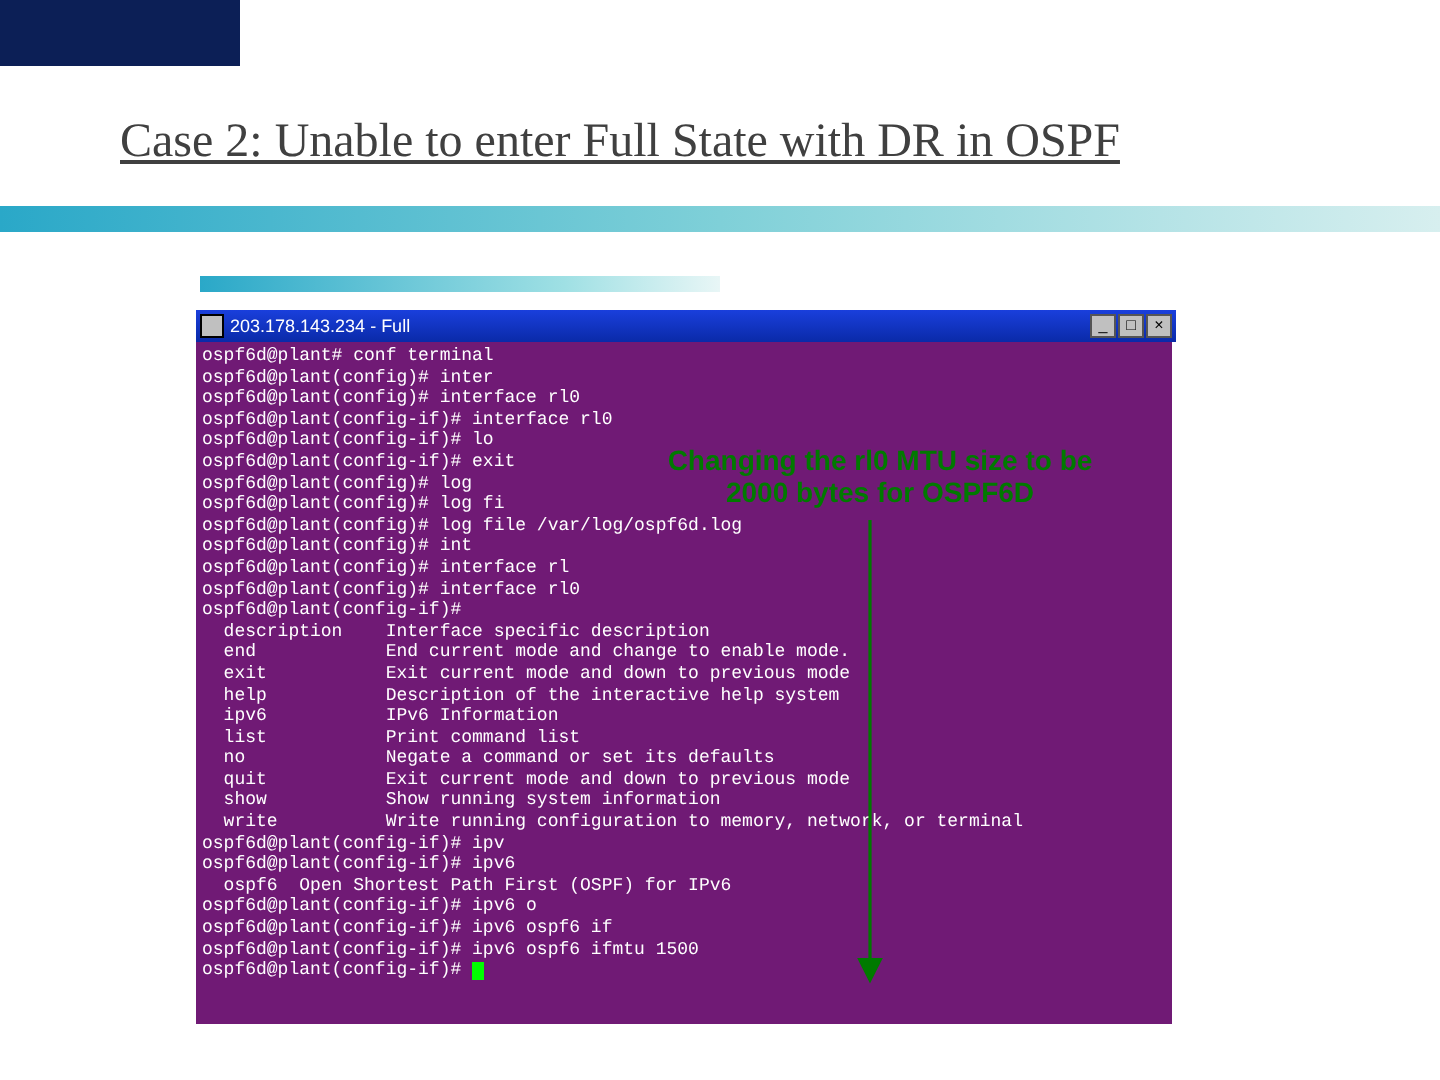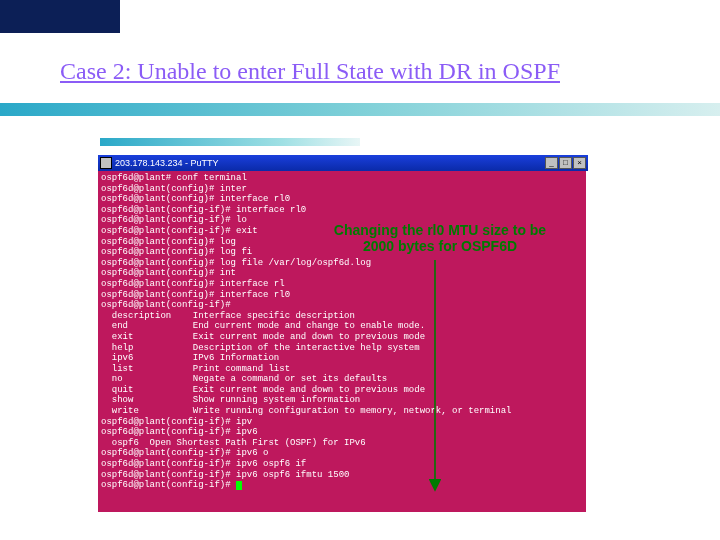--- a/index.html
+++ b/index.html
@@ -30,21 +30,21 @@
     background: linear-gradient(to right, #2aa8c8 0%, #9fe0e4 70%, #e8f6f6 100%);
   }
   h1.title {
     position: absolute;
     top: 58px;
     left: 60px;
     right: 20px;
     margin: 0;
     font-size: 24px;
     font-weight: normal;
-    color: #8b5cf6;
+    color: #404040;
     text-decoration: underline;
     white-space: nowrap;
   }
   .titlebar {
     position: absolute;
     top: 155px; left: 98px;
     width: 488px; height: 16px;
     background: linear-gradient(to bottom, #1a3fdc, #0a2aa8);
     display: flex;
     align-items: center;
@@ -74,21 +74,21 @@
     font-size: 8px;
     line-height: 9px;
     text-align: center;
     color: #000;
     font-family: sans-serif;
   }
   .terminal {
     position: absolute;
     top: 171px; left: 98px;
     width: 488px; height: 341px;
-    background: #be185d;
+    background: #701a75;
     color: #fff;
     font-family: "Courier New", monospace;
     font-size: 9px;
     line-height: 10.6px;
     white-space: pre;
     padding: 2px 3px;
     overflow: hidden;
     box-sizing: border-box;
   }
   .cursor {
@@ -119,21 +119,21 @@
 
 <div class="topbar"></div>
 <div class="bluebar"></div>
 
 <h1 class="title">Case 2: Unable to enter Full State with DR in OSPF</h1>
 
 <div class="bluebar2"></div>
 
 <div class="titlebar">
   <span class="ticon"></span>
-  <span class="ttext">203.178.143.234 - PuTTY</span>
+  <span class="ttext">203.178.143.234 - Full</span>
   <div class="wbtns">
     <span>_</span>
     <span>□</span>
     <span>×</span>
   </div>
 </div>
 
 <div class="terminal"><span>ospf6d@plant# conf terminal
 ospf6d@plant(config)# inter
 ospf6d@plant(config)# interface rl0

